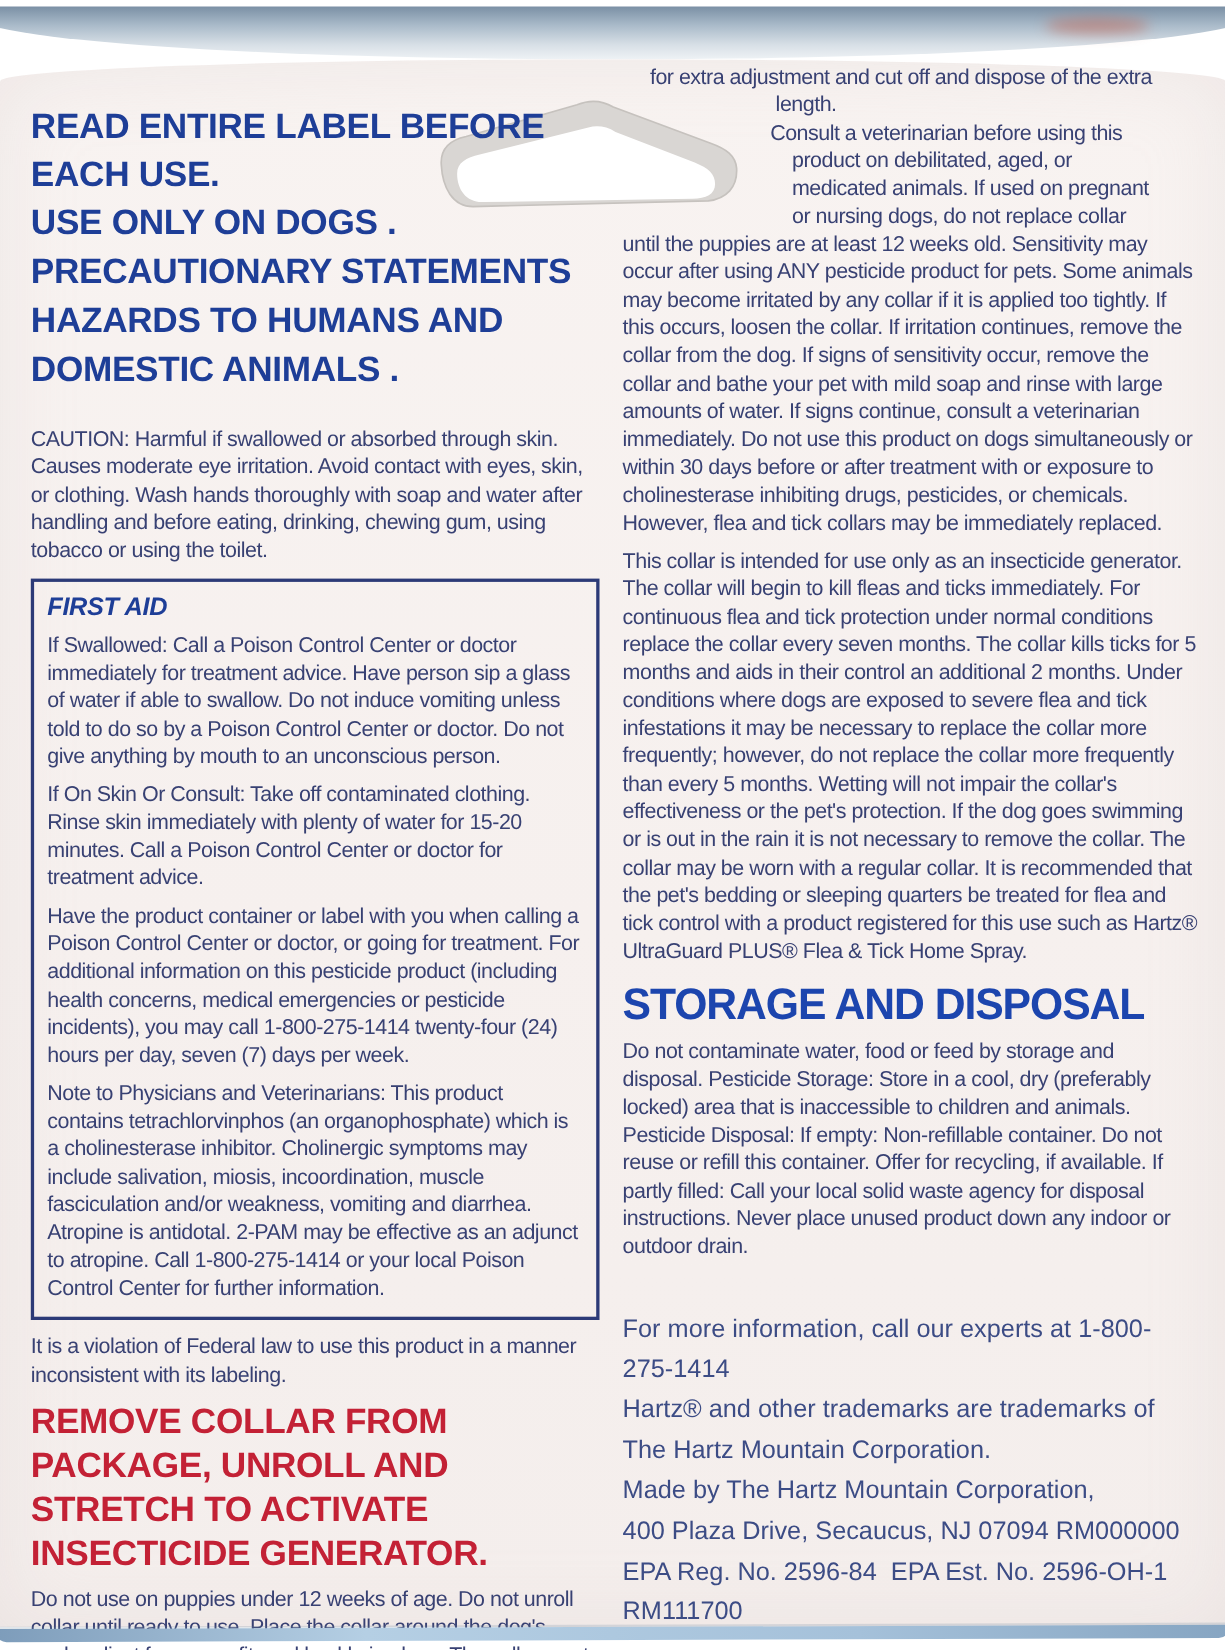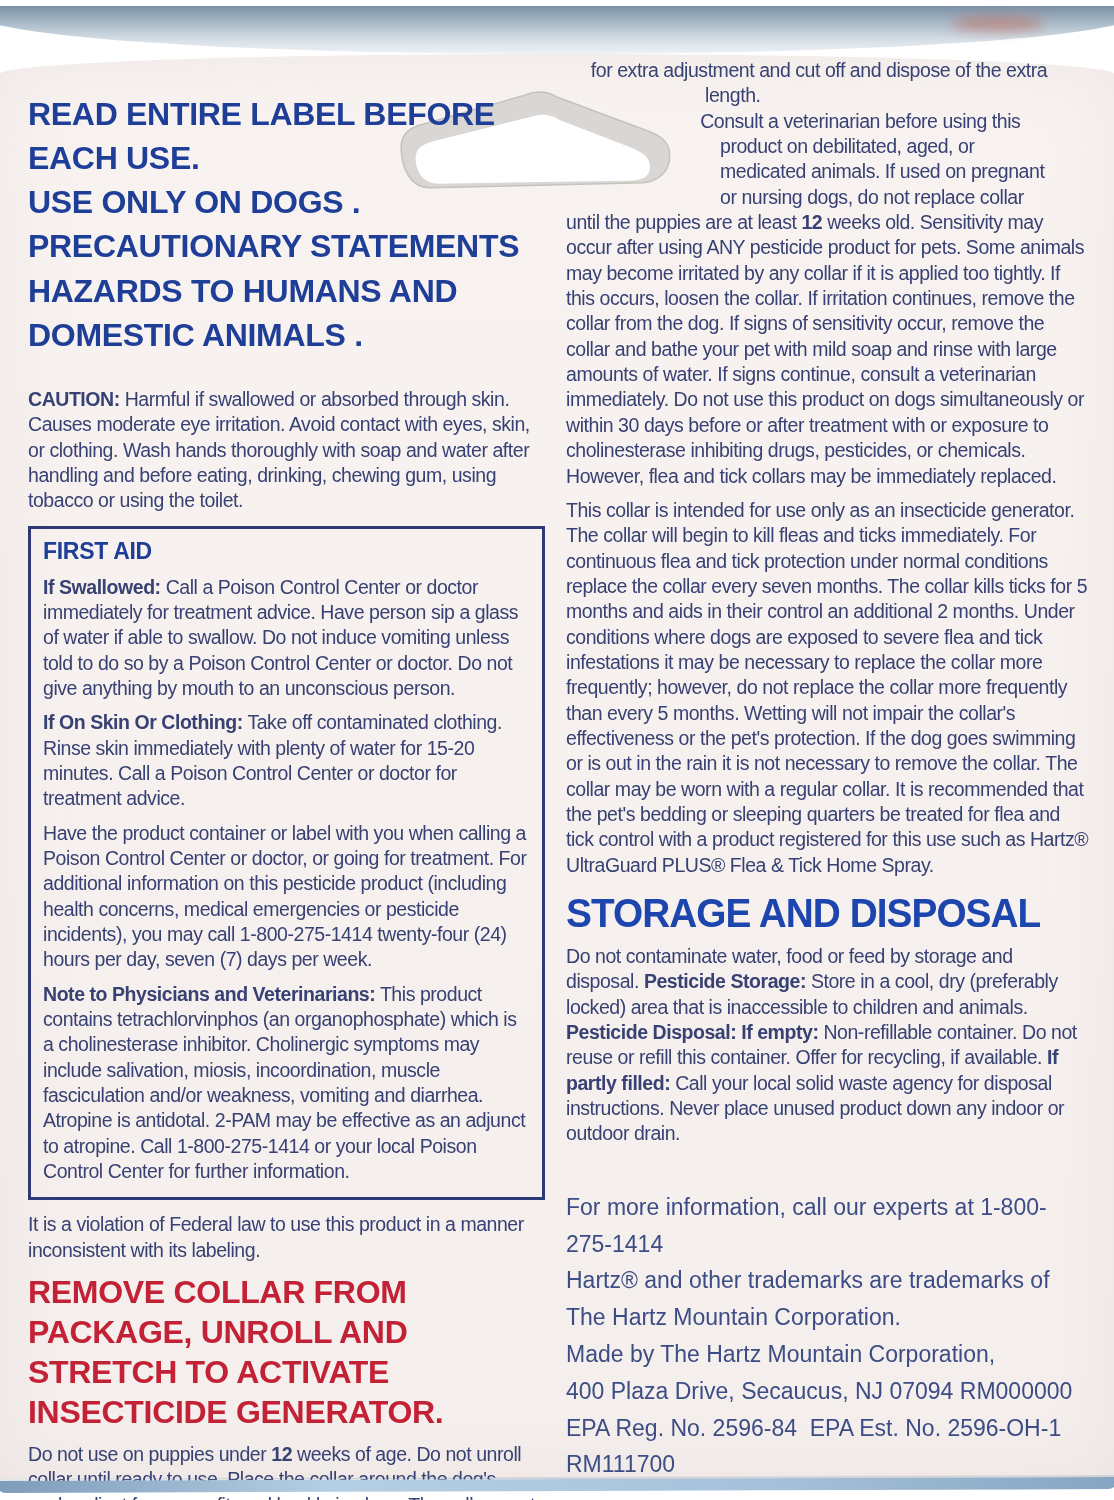--- a/index.html
+++ b/index.html
@@ -30,30 +30,30 @@
     background:linear-gradient(180deg,#f8f3f1 0%,#f6f0ee 55%,#f4eeec 100%);
     border-radius:50% 50% 0 0 / 20px 20px 0 0;
     box-shadow:inset 0 0 70px rgba(205,190,190,.22);
   }
   .hang-tab{position:absolute;left:383px;top:32px;width:312px;height:108px;}
   
   .col{position:absolute;color:#384173;font-size:19.5px;line-height:1.3;letter-spacing:-0.45px;}
   .col-left{left:28px;top:38px;width:517px;}
   .col-right{left:566px;top:4px;width:524px;}
   p{margin:0 0 9px 0;}
-  b{font-weight:bold;}
+  b{font-weight:normal;}
   .hdr{
     font-size:32px;font-weight:bold;line-height:1.38;letter-spacing:-0.3px;
     color:#1e3e97;white-space:pre-line;margin-bottom:30px;
   }
   .sec-title{font-size:23px;font-weight:bold;color:#1e3e97;letter-spacing:-0.3px;margin-bottom:4px;}
   .first-aid-box{
     border:3px solid #2c3a77;padding:8px 12px 4px 12px;margin:12px 0 12px 0;
   }
-  .first-aid-box .sec-title{margin-bottom:8px;}
+  .first-aid-box .sec-title{margin-bottom:8px;font-style:italic;}
   .red-warning{
     color:#c32135;font-size:32px;font-weight:bold;line-height:1.25;
     letter-spacing:-0.3px;margin:6px 0 10px 0;
   }
   .man-lines{white-space:pre;margin-bottom:0;}
   .storage-title{
     font-size:40px;font-weight:bold;color:#1c45ae;letter-spacing:-1px;
     transform:scaleX(.97);transform-origin:left center;
     margin:14px 0 10px 0;line-height:1.05;
   }
@@ -81,21 +81,21 @@
 USE ONLY ON DOGS .
 PRECAUTIONARY STATEMENTS
 HAZARDS TO HUMANS AND
 DOMESTIC ANIMALS .</div>
 
     <p><b>CAUTION:</b><span> Harmful if swallowed or absorbed through skin. Causes moderate eye irritation. Avoid contact with eyes, skin, or clothing. Wash hands thoroughly with soap and water after handling and before eating, drinking, chewing gum, using tobacco or using the toilet.</span></p>
 
     <div class="first-aid-box">
       <div class="sec-title">FIRST AID</div>
       <p><b>If Swallowed:</b><span> Call a Poison Control Center or doctor immediately for treatment advice. Have person sip a glass of water if able to swallow. Do not induce vomiting unless told to do so by a Poison Control Center or doctor. Do not give anything by mouth to an unconscious person.</span></p>
-      <p><b>If On Skin Or Clothing:</b><span> Take off contaminated clothing. Rinse skin immediately with plenty of water for 15-20 minutes. Call a Poison Control Center or doctor for treatment advice.</span></p>
+      <p><b>If On Skin Or Consult:</b><span> Take off contaminated clothing. Rinse skin immediately with plenty of water for 15-20 minutes. Call a Poison Control Center or doctor for treatment advice.</span></p>
       <p><b></b><span>Have the product container or label with you when calling a Poison Control Center or doctor, or going for treatment. For additional information on this pesticide product (including health concerns, medical emergencies or pesticide incidents), you may call 1-800-275-1414 twenty-four (24) hours per day, seven (7) days per week.</span></p>
       <p><b>Note to Physicians and Veterinarians:</b><span> This product contains tetrachlorvinphos (an organophosphate) which is a cholinesterase inhibitor. Cholinergic symptoms may include salivation, miosis, incoordination, muscle fasciculation and/or weakness, vomiting and diarrhea. Atropine is antidotal. 2-PAM may be effective as an adjunct to atropine. Call 1-800-275-1414 or your local Poison Control Center for further information.</span></p>
     </div>
 
     <p>It is a violation of Federal law to use this product in a manner inconsistent with its labeling.</p>
     <div class="red-warning">REMOVE COLLAR FROM PACKAGE, UNROLL AND STRETCH TO ACTIVATE INSECTICIDE GENERATOR.</div>
     <p><span>Do not use on puppies under </span><b>12</b><span> weeks of age. Do not unroll collar until ready to use. Place the collar around the dog's neck, adjust for proper fit, and buckle in place. The collar must be worn loosely to allow for growth of the dog and to permit the collar to move about the neck. Generally, a properly fitted collar is one that, when fastened, will snugly slide over the dog's head. Leave 2 or 3 inches on the collar</span></p>
   </div>
 
   <div class="col col-right">

